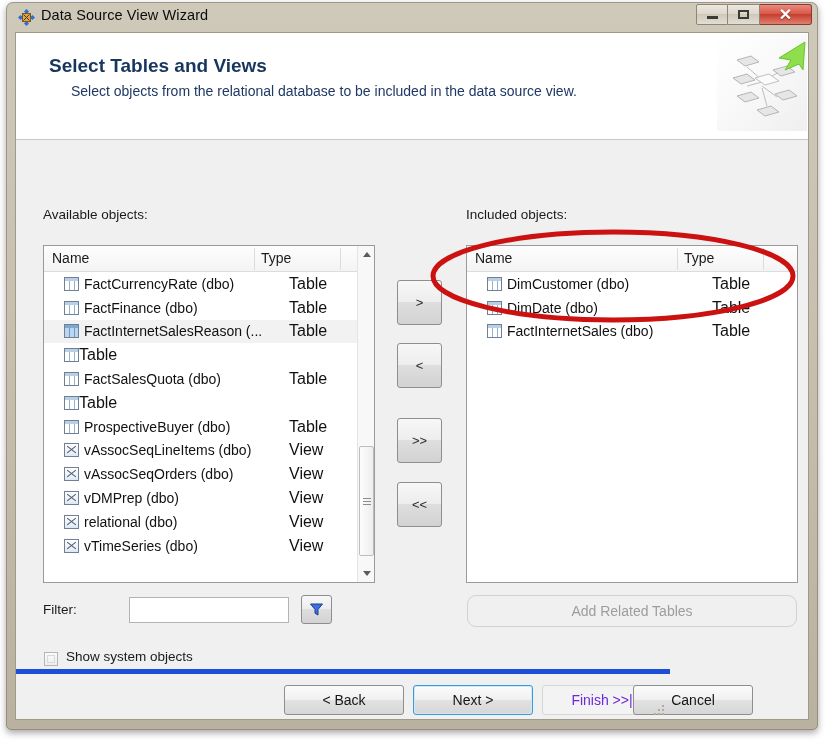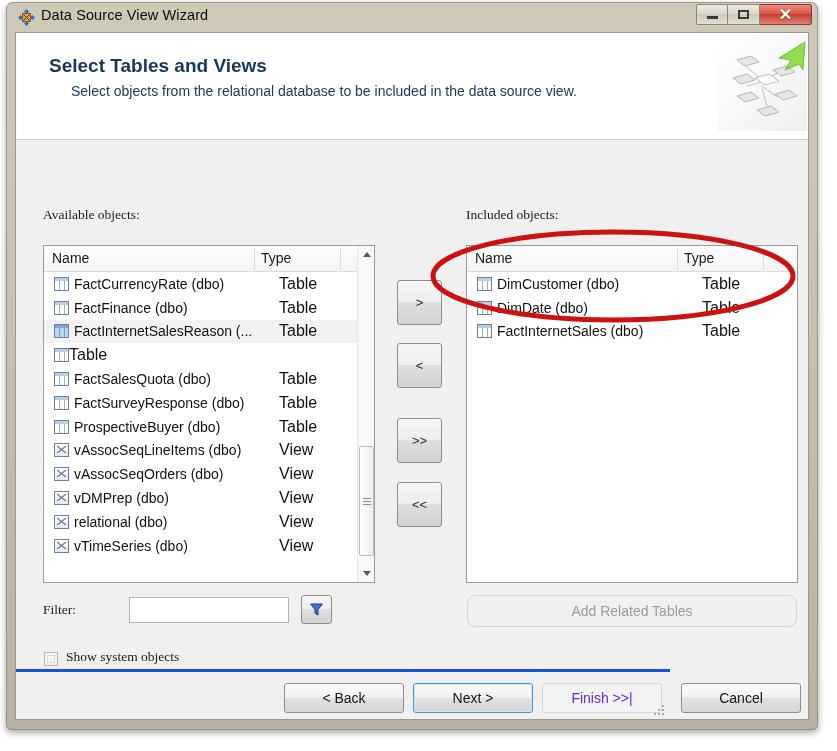--- a/index.html
+++ b/index.html
@@ -165,21 +165,21 @@
     top: 107px;
     width: 792px;
     height: 529px;
     background: #f0f0f0;
   }
 
   .lbl {
     position: absolute;
     font-size: 13.5px;
     color: #1a1a1a;
-    font-family: Liberation Serif, serif;
+    font-family: Liberation Sans, sans-serif;
   }
 
   
   .listbox {
     position: absolute;
     background: #ffffff;
     border: 1px solid #9a9a9a;
     box-sizing: border-box;
     overflow: hidden;
   }
@@ -217,21 +217,21 @@
     left: 0;
     top: 26px;
     right: 0;
     bottom: 0;
   }
   .row {
     position: relative;
     height: 23.8px;
     display: flex;
     align-items: center;
-    padding-left: 10px;
+    padding-left: 20px;
     box-sizing: border-box;
   }
   .row.selected { background: #f2f2f2; }
   .row .rname {
     font-size: 14px;
     color: #111111;
     font-family: "Liberation Sans", sans-serif;
     white-space: nowrap;
     margin-left: 5px;
     width: 205px;
@@ -385,21 +385,21 @@
   }
 
   
   .footer {
     position: absolute;
     left: 0;
     top: 636px;
     width: 654px;
     height: 50px;
     background: #f0f0f0;
-    border-top: 3px solid #1d4ed8;
+    border-top: 5px solid #1d4ed8;
     box-sizing: border-box;
   }
   .nav-btn {
     position: absolute;
     top: 11px;
     width: 120px;
     height: 30px;
     border: 1px solid #8e8e8e;
     border-radius: 3px;
     background: linear-gradient(to bottom, #fbfbfb 0%, #f1f1f1 48%, #e2e2e2 50%, #d6d6d6 100%);
@@ -534,21 +534,20 @@
                 <div class="obj-icon table"></div>
                 <div class="rtype">Table</div>
               </div>
               <div class="row">
                 <div class="obj-icon table"></div>
                 <div class="rname">FactSalesQuota (dbo)</div>
                 <div class="rtype">Table</div>
               </div>
               <div class="row">
                 <div class="obj-icon table"></div>
-                <div class="rname">FactSurveyResponse (dbo)</div>
                 <div class="rtype">Table</div>
               </div>
               <div class="row">
                 <div class="obj-icon table"></div>
                 <div class="rname">ProspectiveBuyer (dbo)</div>
                 <div class="rtype">Table</div>
               </div>
               <div class="row">
                 <div class="obj-icon view"></div>
                 <div class="rname">vAssocSeqLineItems (dbo)</div>
@@ -630,21 +629,21 @@
         <div class="checkbox-box" style="left:28px; top:512px;"></div>
         <div class="lbl" style="left:50px; top:509px;">Show system objects</div>
 
         <div class="btn-disabled" style="left:451px; top:455px; width:330px; height:32px;">Add Related Tables</div>
       </div>
 
       <div class="footer">
         <div class="nav-btn" style="left:268px;">&lt; Back</div>
         <div class="nav-btn default" style="left:397px;">Next &gt;</div>
         <div class="nav-btn disabled" style="left:526px;">Finish &gt;&gt;|</div>
-        <div class="nav-btn" style="left:665px;">Cancel</div>
+        <div class="nav-btn" style="left:617px;">Cancel</div>
         <div class="grip"></div>
       </div>
 
     </div>
   </div>
 
   <svg class="annot">
     <ellipse cx="613" cy="276" rx="180" ry="44" fill="none" stroke="#cc1111" stroke-width="5"></ellipse>
   </svg>
 

